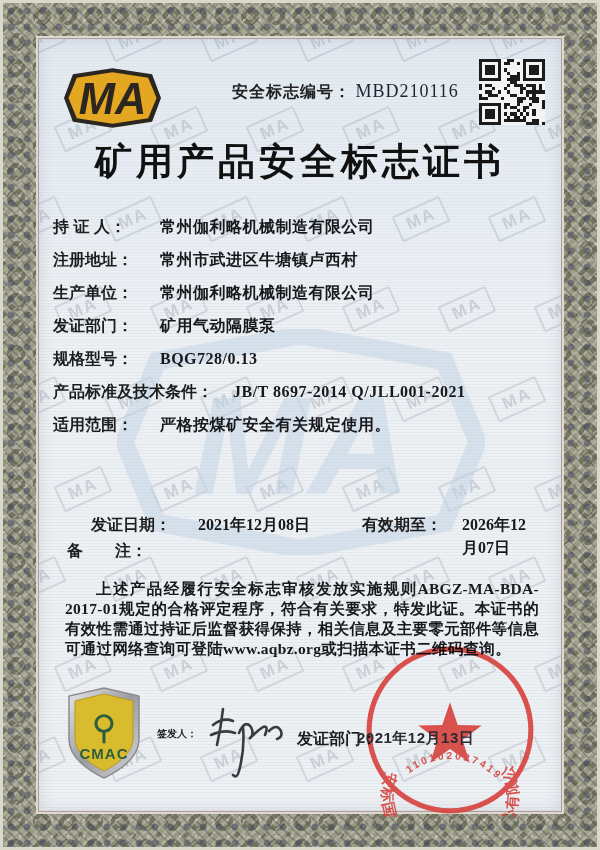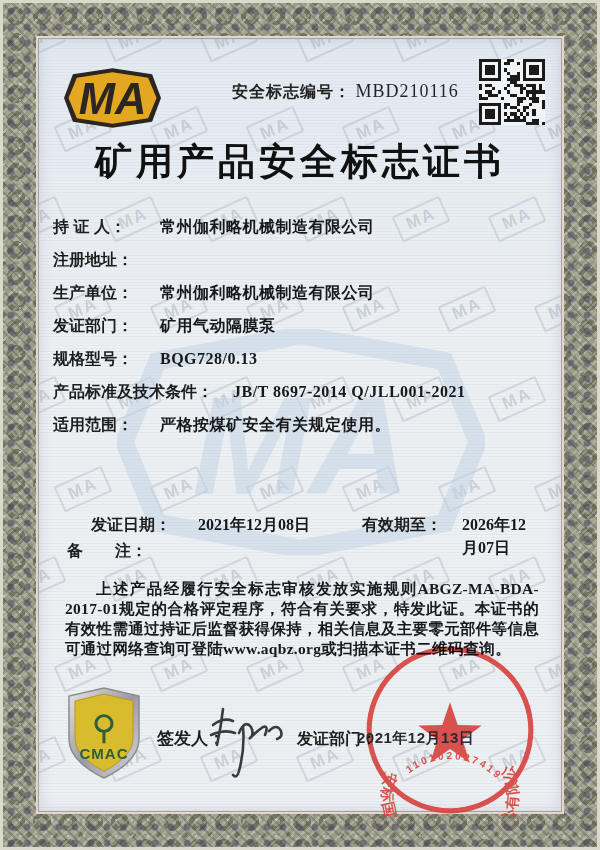--- a/index.html
+++ b/index.html
@@ -68,21 +68,21 @@
   .remark-row { position:absolute; left:28px; top:502px; display:flex; }
   .remark-row .label { font-weight:bold; font-size:16px; color:#1d1d1d; }
 
   .statement { position:absolute; left:26px; right:22px; top:540px;
     font-family:"Liberation Serif", serif; font-weight:bold; font-size:15.5px;
     line-height:20px; color:#17191d; text-align:justify; text-indent:2em;
     letter-spacing:.3px; }
 
   
   .cmac-badge { position:absolute; left:26px; top:648px; width:78px; height:92px; }
-  .signer { position:absolute; left:118px; top:688px; font-weight:bold; font-size:17px; color:#1d1d1d; }
+  .signer { position:absolute; left:118px; top:688px; font-weight:bold; font-size:10px; color:#1d1d1d; }
   .signature { position:absolute; left:160px; top:648px; width:92px; height:96px; }
   .issuer { position:absolute; left:258px; top:690px; font-weight:bold; font-size:16px; color:#1d1d1d; }
   .stamp { position:absolute; left:324px; top:604px; width:174px; height:174px;
     opacity:.9; mix-blend-mode:multiply; }
   .stamp-date { position:absolute; left:318px; top:690px; font-weight:bold;
     font-size:15px; color:#2a2a30; letter-spacing:.5px; z-index:2; }
 </style>
 </head>
 <body>
 
@@ -293,20 +293,21 @@
 
       <div class="title">矿用产品安全标志证书</div>
 
       <div class="fields">
         <div class="row">
           <span class="label">持 证 人：</span>
           <span class="value">常州伽利略机械制造有限公司</span>
         </div>
         <div class="row">
           <span class="label">注册地址：</span>
+          <span class="value">常州市武进区牛塘镇卢西村</span>
         </div>
         <div class="row">
           <span class="label">生产单位：</span>
           <span class="value">常州伽利略机械制造有限公司</span>
         </div>
         <div class="row">
           <span class="label">发证部门：</span>
           <span class="value">矿用气动隔膜泵</span>
         </div>
         <div class="row">

